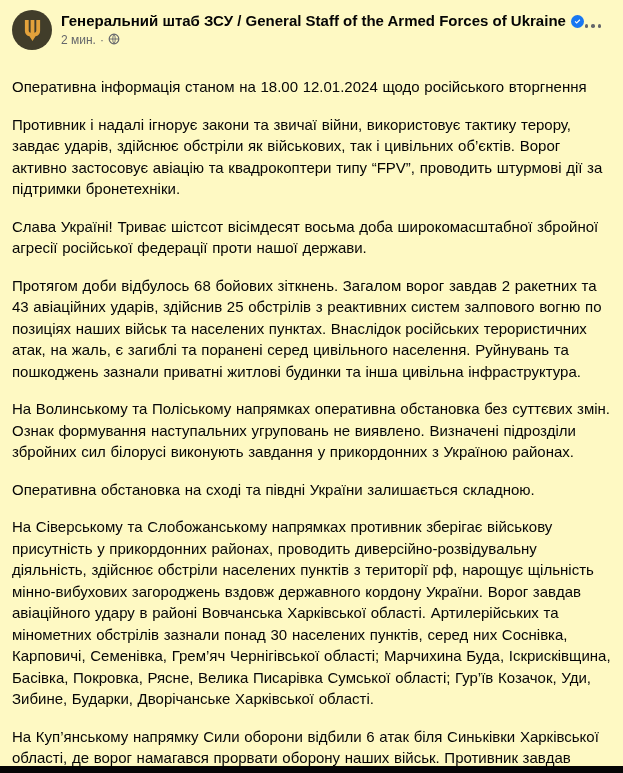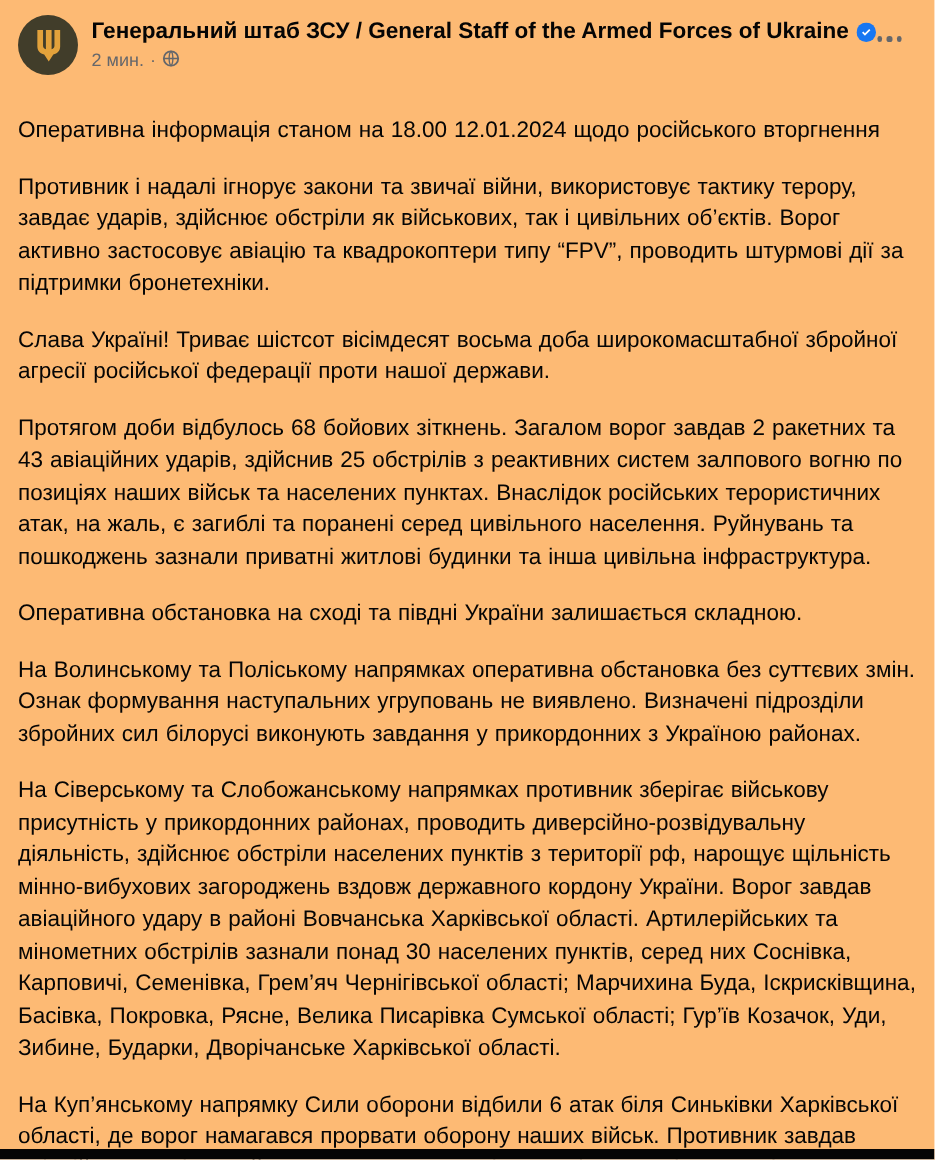--- a/index.html
+++ b/index.html
@@ -3,21 +3,21 @@
 <meta charset="utf-8">
 <style>
   * { margin: 0; padding: 0; box-sizing: border-box; }
   html, body { background: #ffffff; }
   body {
     width: 623px; height: 773px;
     overflow: hidden; position: relative;
     font-family: "Liberation Sans", "DejaVu Sans", sans-serif;
     color: #050505;
   }
-  .post { width: 100%; height: 100%; position: relative; background: #fdba74; }
+  .post { width: 100%; height: 100%; position: relative; background: #fef9c3; }
 
   
   .header {
     display: flex; align-items: flex-start;
     padding: 10px 14px 4px 12px; position: relative;
   }
   .avatar {
     width: 40px; height: 40px; border-radius: 50%;
     background: #413d2a; flex: 0 0 40px;
     display: flex; align-items: center; justify-content: center;
@@ -100,21 +100,21 @@
       <span class="menu-dot"></span>
       <span class="menu-dot"></span>
     </div>
   </div>
 
   <div class="body-text">
     <p>Оперативна інформація станом на 18.00 12.01.2024 щодо російського вторгнення</p>
     <p>Противник і надалі ігнорує закони та звичаї війни, використовує тактику терору, завдає ударів, здійснює обстріли як військових, так і цивільних об’єктів. Ворог активно застосовує авіацію та квадрокоптери типу “FPV”, проводить штурмові дії за підтримки бронетехніки.</p>
     <p>Слава Україні! Триває шістсот вісімдесят восьма доба широкомасштабної збройної агресії російської федерації проти нашої держави.</p>
     <p>Протягом доби відбулось 68 бойових зіткнень. Загалом ворог завдав 2 ракетних та 43 авіаційних ударів, здійснив 25 обстрілів з реактивних систем залпового вогню по позиціях наших військ та населених пунктах. Внаслідок російських терористичних атак, на жаль, є загиблі та поранені серед цивільного населення. Руйнувань та пошкоджень зазнали приватні житлові будинки та інша цивільна інфраструктура.</p>
+    <p>На Волинському та Поліському напрямках оперативна обстановка без суттєвих змін. Ознак формування наступальних угруповань не виявлено. Визначені підрозділи збройних сил білорусі виконують завдання у прикордонних з Україною районах.</p>
     <p>Оперативна обстановка на сході та півдні України залишається складною.</p>
-    <p>На Волинському та Поліському напрямках оперативна обстановка без суттєвих змін. Ознак формування наступальних угруповань не виявлено. Визначені підрозділи збройних сил білорусі виконують завдання у прикордонних з Україною районах.</p>
     <p>На Сіверському та Слобожанському напрямках противник зберігає військову присутність у прикордонних районах, проводить диверсійно-розвідувальну діяльність, здійснює обстріли населених пунктів з території рф, нарощує щільність мінно-вибухових загороджень вздовж державного кордону України. Ворог завдав авіаційного удару в районі Вовчанська Харківської області. Артилерійських та мінометних обстрілів зазнали понад 30 населених пунктів, серед них Соснівка, Карповичі, Семенівка, Грем’яч Чернігівської області; Марчихина Буда, Іскрисківщина, Басівка, Покровка, Рясне, Велика Писарівка Сумської області; Гур’їв Козачок, Уди, Зибине, Бударки, Дворічанське Харківської області.</p>
     <p>На Куп’янському напрямку Сили оборони відбили 6 атак біля Синьківки Харківської області, де ворог намагався прорвати оборону наших військ. Противник завдав авіаційних ударів в районах населених пунктів Синьківка, Іванівка Харківської області. Обстріляв з артилерії та мінометів близько 10 населених пунктів, серед них Дворічна, Синьківка, Петропавлівка, Іванівка, Берестове Харківської області.</p>
 
   </div>
 
   <div class="attachment-edge"></div>
 </div>
 
 </body></html>

